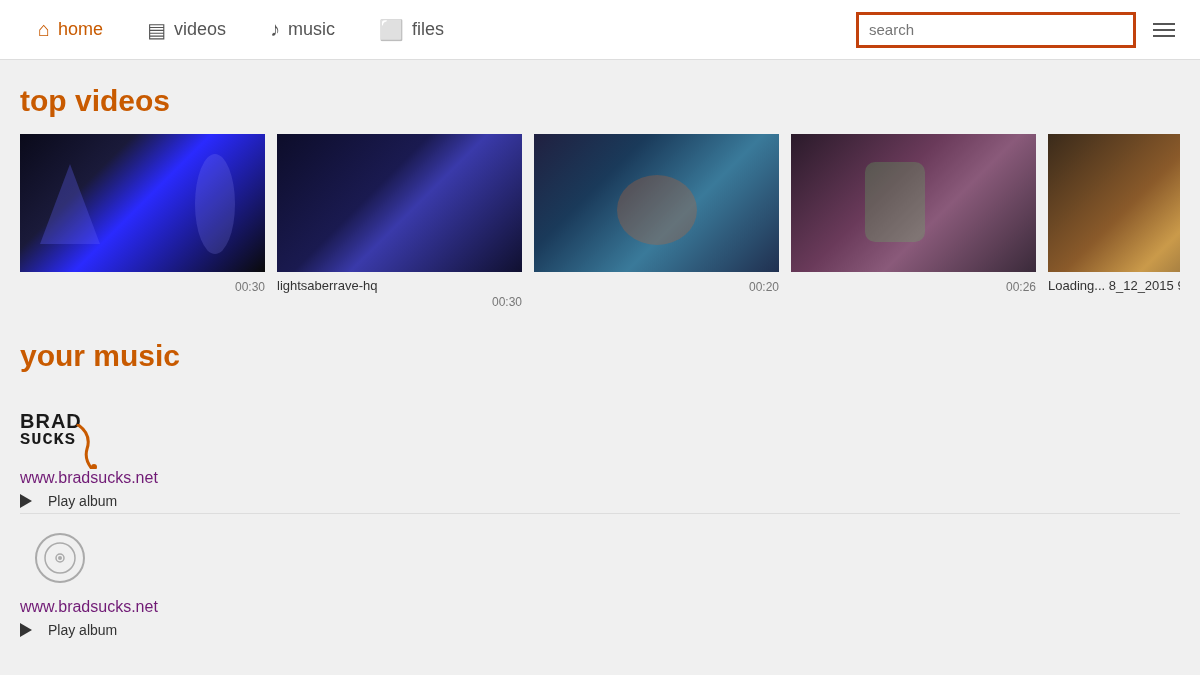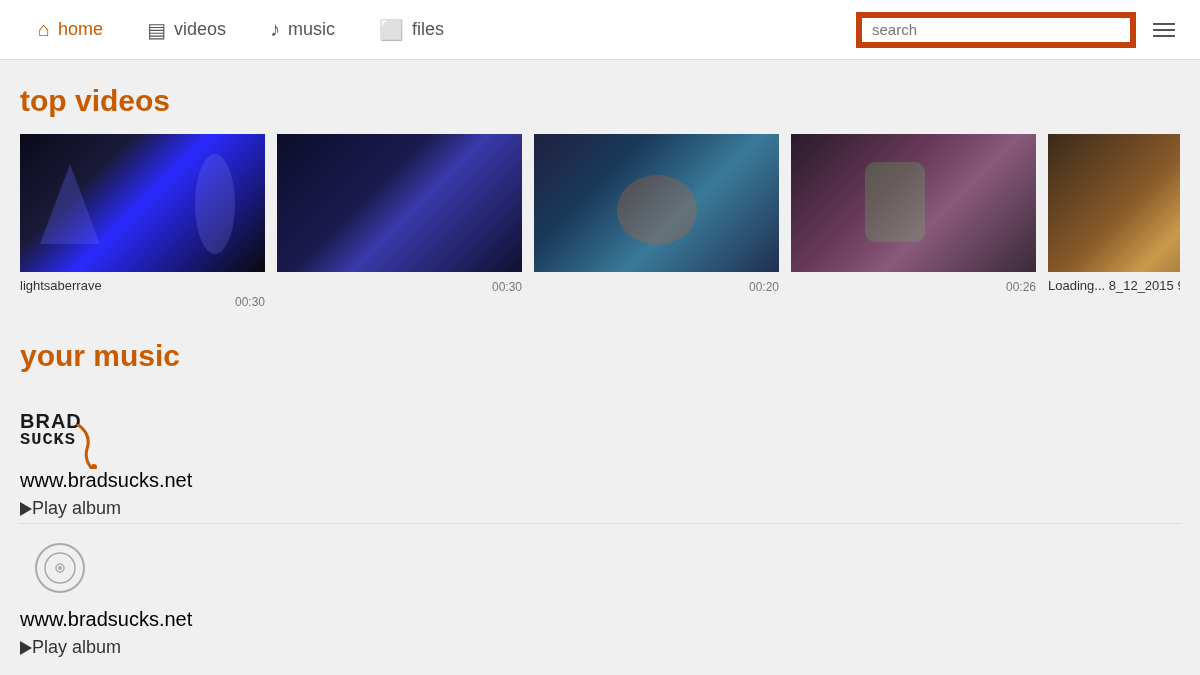--- a/index.html
+++ b/index.html
@@ -40,21 +40,21 @@
     .nav-item.active .nav-icon { color: #c85a00; }
     .search-area {
       margin-left: auto;
       display: flex;
       align-items: center;
       gap: 8px;
     }
     .search-input {
       width: 280px;
       height: 36px;
-      border: 6px solid #c2410c;
+      border: 3px solid #c2410c;
       padding: 0 10px;
       font-size: 15px;
       background: #fff;
       color: #999;
       outline: none;
     }
     .menu-icon-btn {
       width: 40px;
       height: 36px;
       display: flex;
@@ -201,31 +201,31 @@
       align-items: flex-start;
       justify-content: center;
       position: relative;
     }
     .music-info {
       display: flex;
       flex-direction: column;
       gap: 6px;
     }
     .music-url {
-      font-size: 20px;
-      color: #000000;
+      font-size: 16px;
+      color: #701a75;
     }
     .play-album-btn {
       display: flex;
       align-items: center;
-      gap: 0;
+      gap: 16px;
       background: none;
       border: none;
       cursor: pointer;
-      font-size: 18px;
+      font-size: 14px;
       color: #333;
       padding: 0;
     }
     .play-triangle {
       width: 0; height: 0;
       border-top: 7px solid transparent;
       border-bottom: 7px solid transparent;
       border-left: 12px solid #333;
       display: inline-block;
     }
@@ -269,27 +269,27 @@
 
 <div class="main-content">
 
   <h2 class="section-title">top videos</h2>
 
   <div class="video-grid">
 
   <div class="video-card">
       <div class="video-thumb thumb-1"></div>
       <div class="video-info">
-        <div class="video-title">lightsaberrave</div>
         <div class="video-duration">00:30</div>
       </div>
     </div>
       <div class="video-card">
       <div class="video-thumb thumb-2"></div>
       <div class="video-info">
+        <div class="video-title">lightsaberrave-hq</div>
         <div class="video-duration">00:30</div>
       </div>
     </div>
       <div class="video-card">
       <div class="video-thumb thumb-3"></div>
       <div class="video-info">
         <div class="video-duration">00:20</div>
       </div>
     </div>
       <div class="video-card">

